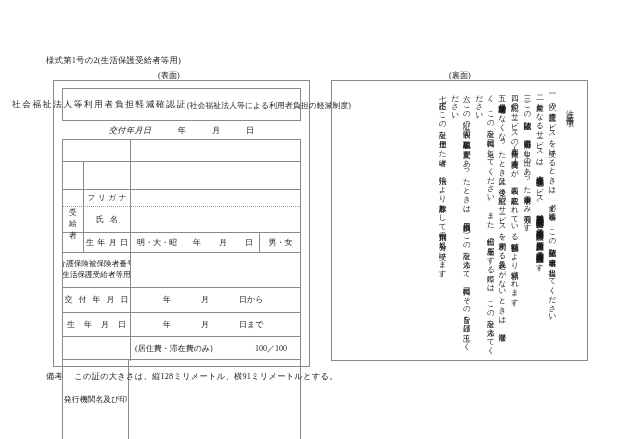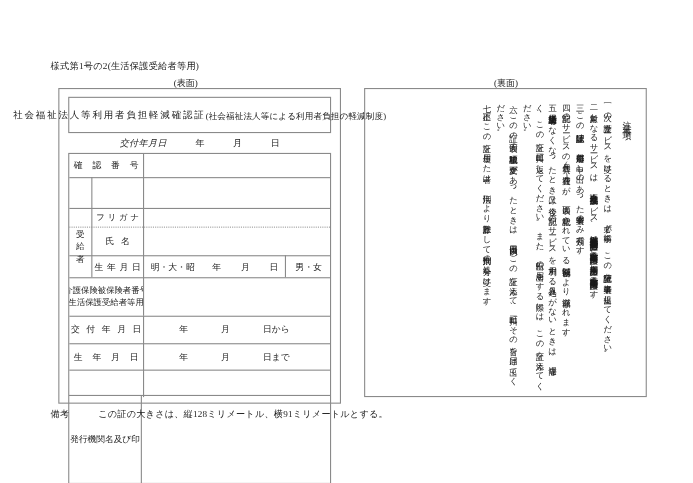--- a/index.html
+++ b/index.html
@@ -186,21 +186,21 @@
 
   
   #remark {
     position: absolute;
     left: 46px;
     top: 371px;
     font-size: 8.3px;
     white-space: nowrap;
     letter-spacing: 0.2px;
   }
-  #remark .rk-label { margin-right: 24px; }
+  #remark .rk-label { margin-right: 9px; }
 
   
   #back-card {
     position: absolute;
     left: 331px;
     top: 80px;
     width: 257px;
     height: 281px;
     border: 1px solid #8a8a8a;
     box-sizing: border-box;
@@ -273,21 +273,20 @@
       <div class="hline" style="top:112px"></div>
       <div class="hline" style="top:147px"></div>
       <div class="hline" style="top:172px"></div>
       <div class="hline" style="top:196px"></div>
 
       <div class="vline" style="left:20px; top:21px; height:91px"></div>
       <div class="vline" style="left:67px; top:0; height:147px"></div>
       <div class="vline" style="left:67px; top:147px; height:74px"></div>
       <div class="vline" style="left:196px; top:92px; height:20px"></div>
 
-      <div class="cell spread-wide" style="left:0; top:0; width:67px; height:21px;">確認番号</div>
       <div class="cell" style="left:68px; top:0; width:170px; height:21px; padding-left:6px;"></div>
 
       <div class="cell vert" style="left:0; top:21px; width:20px; height:126px; font-size:7.8px;">
         <span>受</span>
         <span>給</span>
         <span>者</span>
       </div>
 
       <div class="cell" style="left:68px; top:21px; width:170px; height:28px; padding-left:6px;"></div>
 
@@ -334,20 +333,24 @@
       <div class="cell" style="left:68px; top:172px; width:170px; height:24px; justify-content:flex-start; padding-left:32px;">
         <span class="ymd-row">
           <span>年</span>
           <span style="width:30px"></span>
           <span>月</span>
           <span style="width:30px"></span>
           <span>日まで</span>
         </span>
       </div>
 
+      <div class="cell" style="left:68px; top:196px; width:170px; height:24px; padding-left:4px; justify-content:space-between; padding-right:14px;">
+        <span>(居住費・滞在費のみ)</span>
+        <span>100／100</span>
+      </div>
 
     </div>
 
     <div id="issuer-left">発行機関名及び印</div>
     <div id="issuer-right"></div>
 
   </div>
 
   <div id="back-card">
     <div id="notes-wrap">

